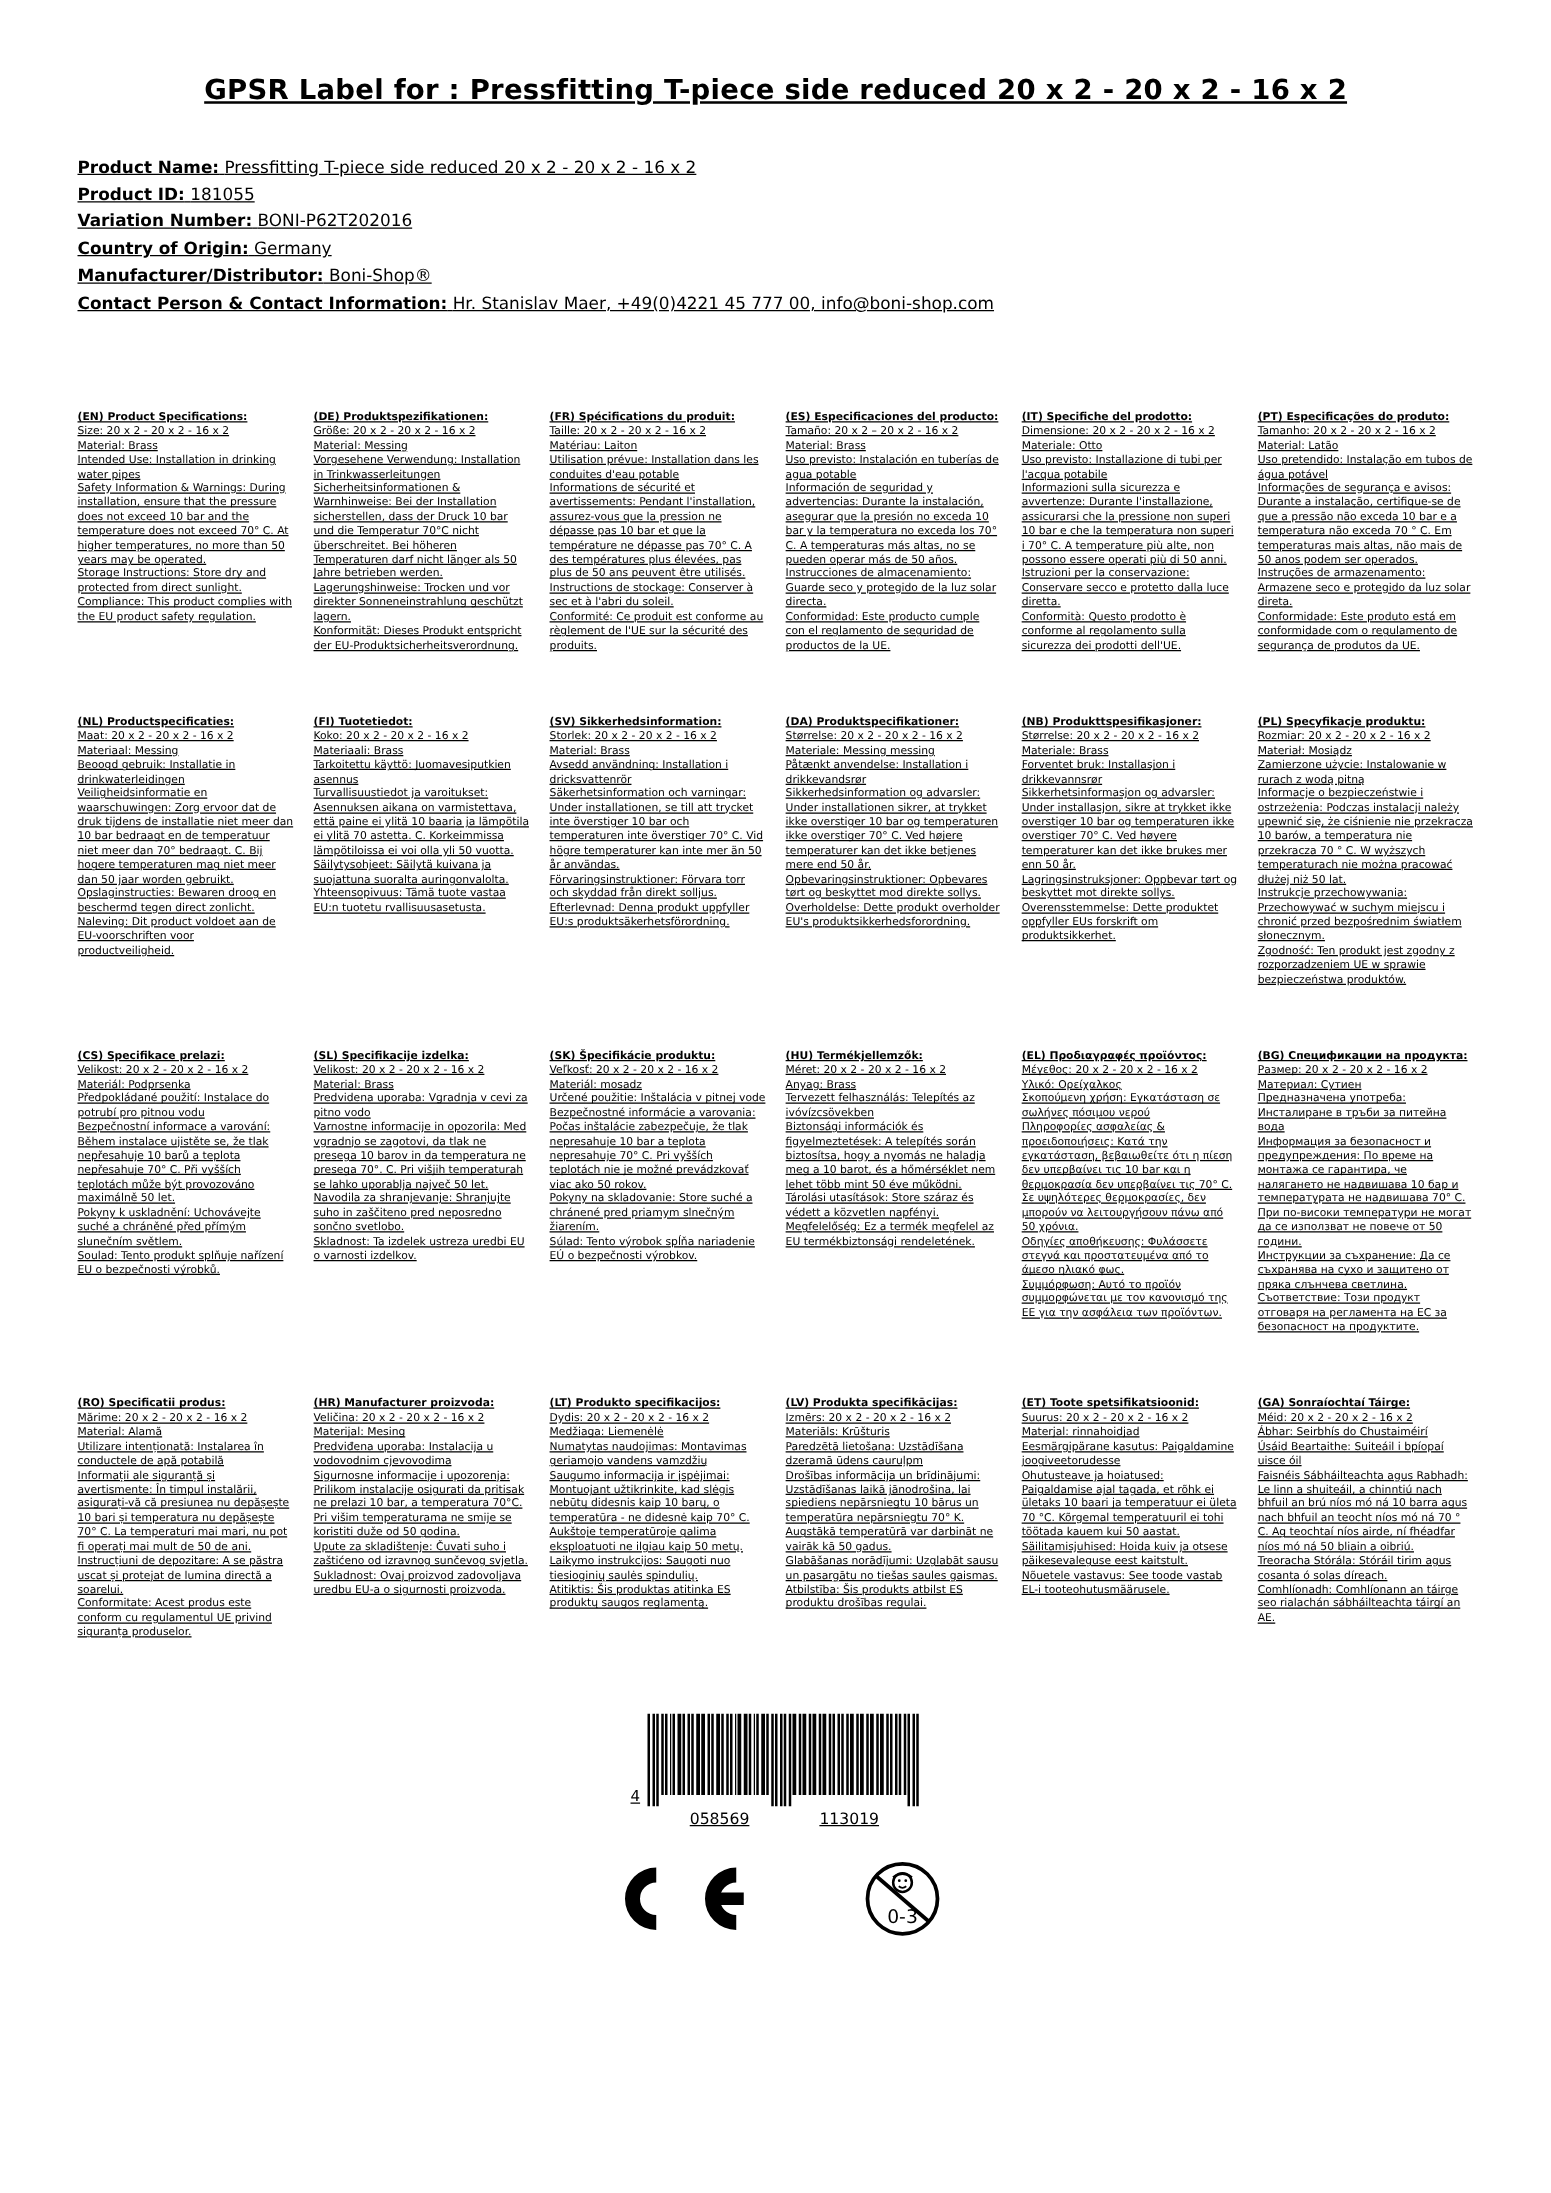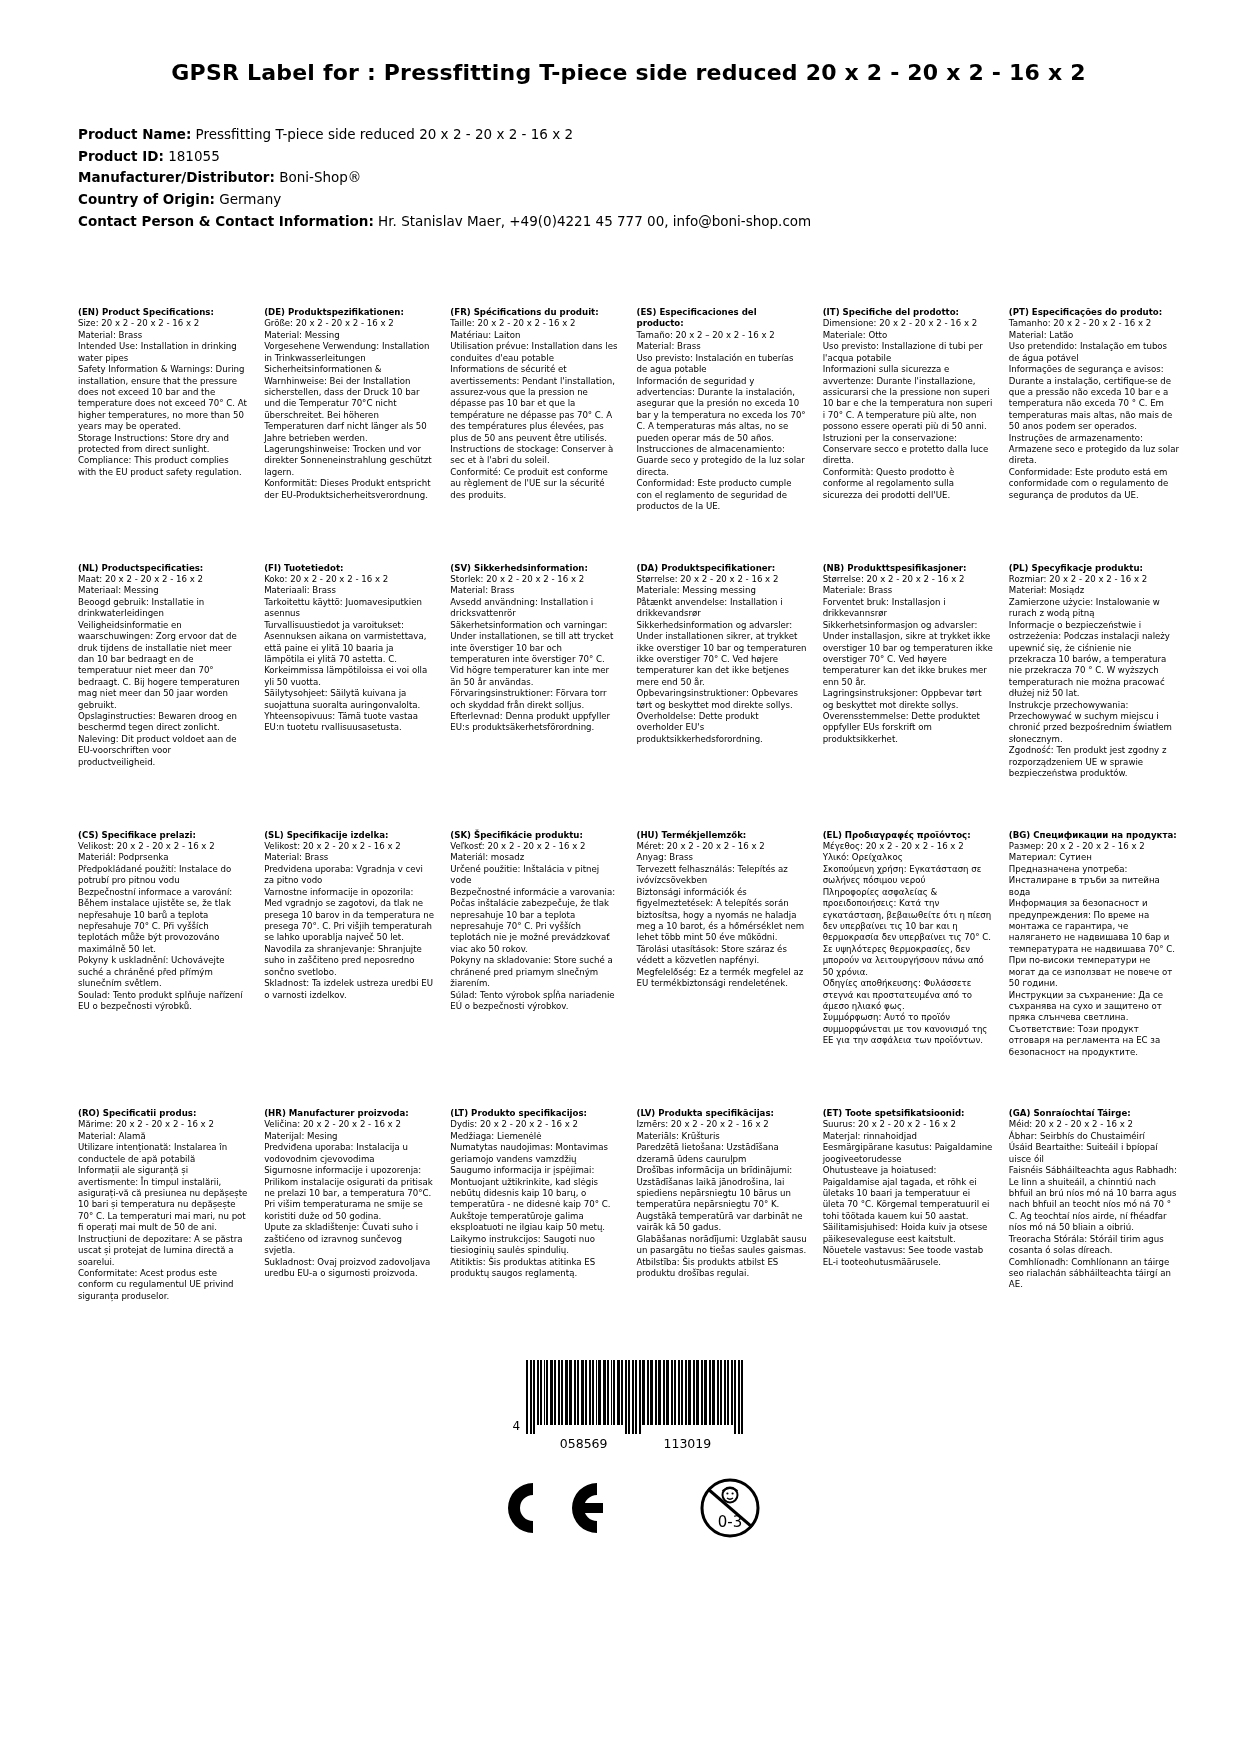--- a/index.html
+++ b/index.html
@@ -9,21 +9,22 @@
   }
   body {
     width: 1241px;
     min-height: 1754px;
     font-family: "DejaVu Sans", sans-serif;
     color: #000000;
     position: relative;
   }
   .page {
     width: 1241px;
-    padding: 44px 62px 20px 78px;
+    padding: 44px 62px 20px 62px;
+    text-decoration: underline;
   }
   h1.doc-title {
     font-size: 22px;
     font-weight: bold;
     text-align: center;
     margin: 14px 0 36px 0;
     line-height: 1.35;
     letter-spacing: 0.2px;
   }
   .meta {
@@ -105,26 +106,30 @@
   <div class="meta">
     <div class="meta-row">
       <span class="lbl">Product Name:</span>
       <span class="val">Pressfitting T-piece side reduced 20 x 2 - 20 x 2 - 16 x 2</span>
     </div>
     <div class="meta-row">
       <span class="lbl">Product ID:</span>
       <span class="val">181055</span>
     </div>
     <div class="meta-row">
+      <span class="lbl">Variation Number:</span>
+      <span class="val">BONI-P62T202016</span>
+    </div>
+    <div class="meta-row">
+      <span class="lbl">Country of Origin:</span>
+      <span class="val">Germany</span>
+    </div>
+    <div class="meta-row">
       <span class="lbl">Manufacturer/Distributor:</span>
       <span class="val">Boni-Shop®</span>
-    </div>
-    <div class="meta-row">
-      <span class="lbl">Country of Origin:</span>
-      <span class="val">Germany</span>
     </div>
     <div class="meta-row">
       <span class="lbl">Contact Person &amp; Contact Information:</span>
       <span class="val">Hr. Stanislav Maer, +49(0)4221 45 777 00, info@boni-shop.com</span>
     </div>
   </div>
 
   <div class="spec-grid">
     <div class="spec-cell"><span class="head">(EN) Product Specifications:</span><span class="body">
 Size: 20 x 2 - 20 x 2 - 16 x 2

